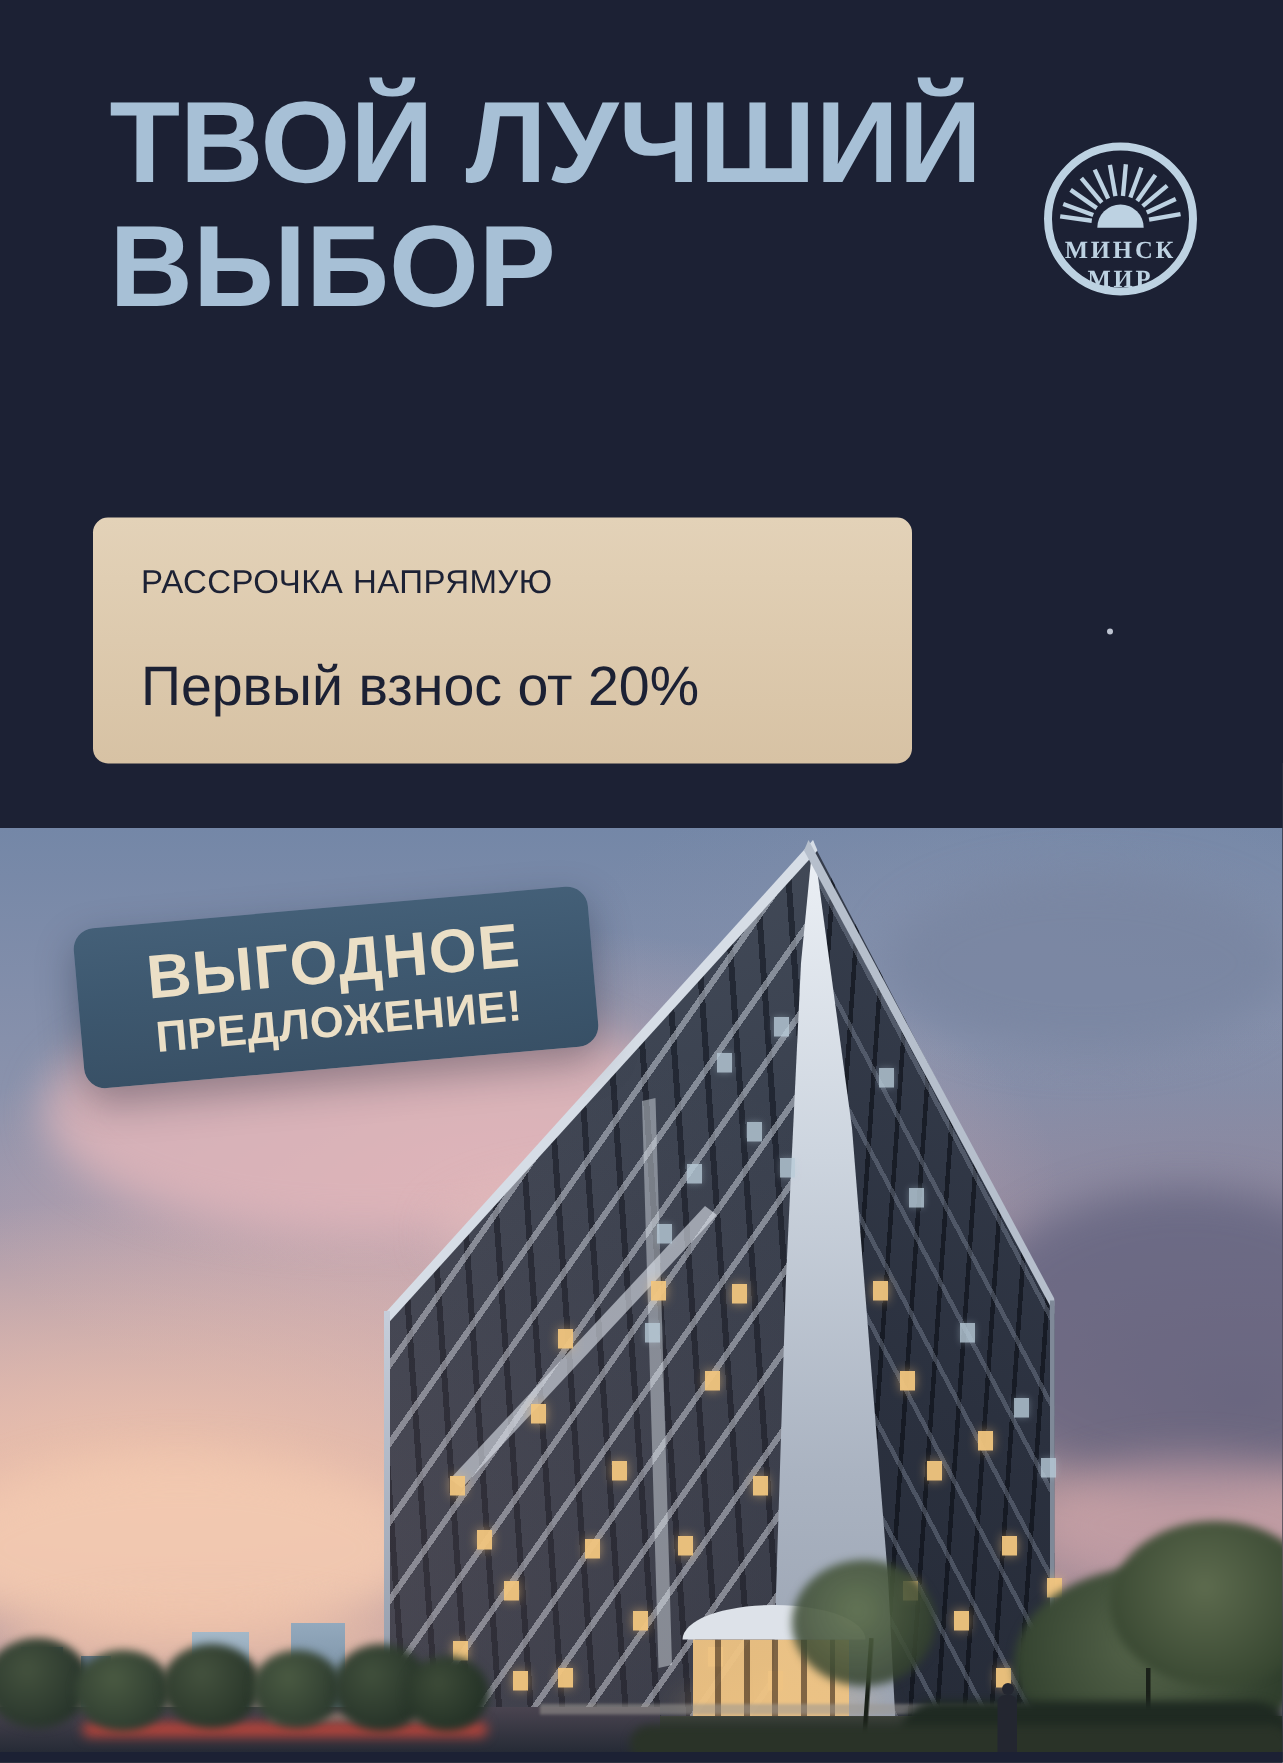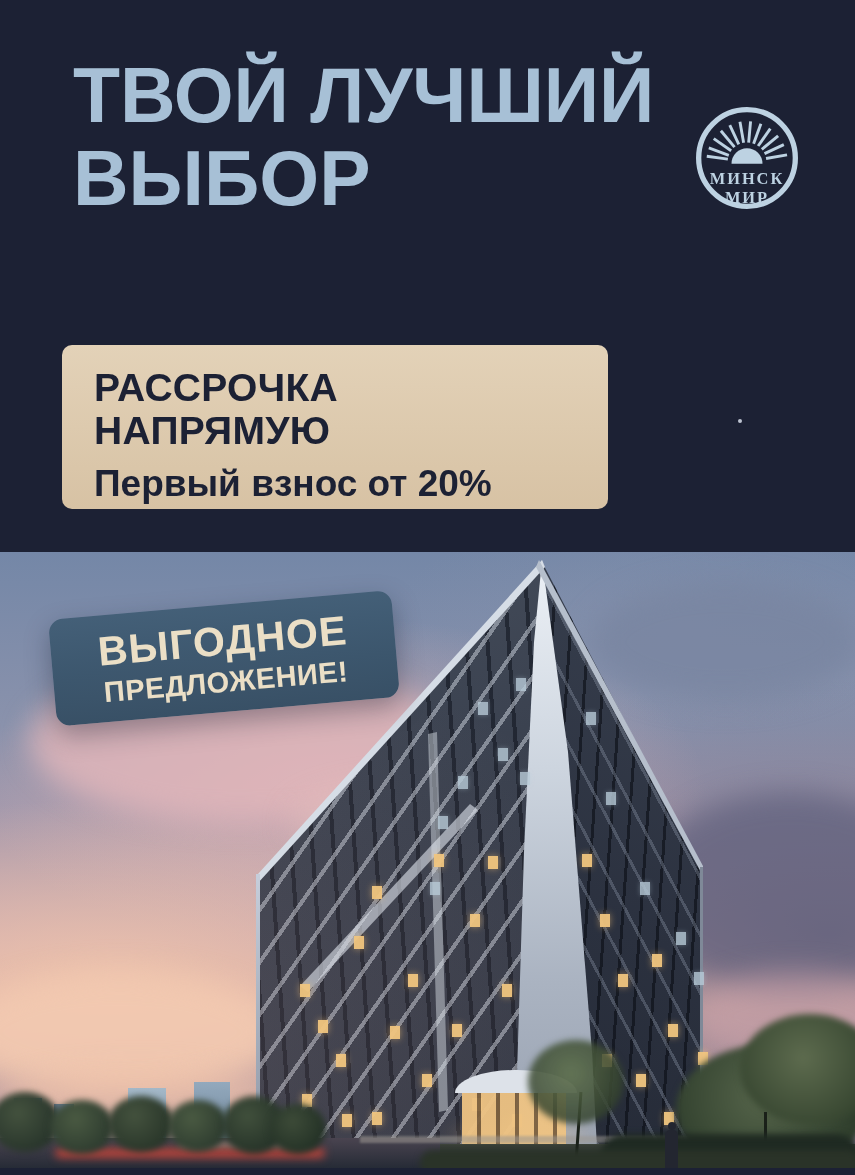--- a/index.html
+++ b/index.html
@@ -2,30 +2,30 @@
 <html><head>
 <meta charset="utf-8">
 <style>
   html,body{margin:0;padding:0;background:#10131f;}
   #poster{position:relative;width:855px;height:1175px;background:#1c2134;overflow:hidden;
           font-family:"Liberation Sans",sans-serif;padding-left:28px;}
   
   .title{position:absolute;left:73px;top:54px;font-size:77px;line-height:83px;font-weight:bold;
          color:#a7c0d6;letter-spacing:0px;}
   .subtitle{position:absolute;left:74px;top:238px;font-size:34px;line-height:44px;color:#edeff3;}
-  .logo-wrap{position:absolute;left:689px;top:100px;width:116px;height:116px;}
+  .logo-wrap{position:absolute;left:689px;top:88px;width:116px;height:116px;}
   .metro{position:absolute;left:652px;top:202px;width:190px;text-align:center;font-size:24px;color:#a9c2d8;}
   .star-dot{position:absolute;left:738px;top:419px;width:4px;height:4px;border-radius:50%;
             background:#cfd6e2;opacity:.9;}
   
   .offer{position:absolute;left:62px;top:345px;width:546px;height:164px;border-radius:10px;
          background:linear-gradient(180deg,#e3d2b8,#d7c2a4);box-sizing:border-box;
          padding:21px 30px 0 32px;}
-  .offer .caps{font-size:39px;line-height:43px;font-weight:bold;color:#1c2134;letter-spacing:.3px;}
-  .offer .big{font-size:37px;line-height:46px;font-weight:bold;color:#1c2134;margin-top:9px;}
+  .offer .caps{font-size:22px;line-height:43px;font-weight:normal;color:#1c2134;letter-spacing:.3px;}
+  .offer .big{font-size:37px;line-height:46px;font-weight:normal;color:#1c2134;margin-top:26px;}
   
   #photo{position:absolute;left:0;top:552px;width:855px;height:616px;overflow:hidden;
     background:
       radial-gradient(ellipse 620px 280px at 12% 72%, rgba(243,199,172,.85), transparent 70%),
       radial-gradient(ellipse 520px 240px at 40% 38%, rgba(226,180,182,.70), transparent 70%),
       radial-gradient(ellipse 700px 340px at 97% 62%, rgba(86,88,118,.55), transparent 75%),
       radial-gradient(ellipse 430px 170px at 80% 12%, rgba(136,147,173,.55), transparent 70%),
       linear-gradient(180deg,#7487a7 0%,#8a92ac 28%,#ae9cac 48%,#c9a7ad 62%,#dbb0a9 74%,#a98f9e 88%,#6f6b87 100%);}
   .cloud{position:absolute;border-radius:50%;filter:blur(14px);}
   .layer{position:absolute;inset:0;}

